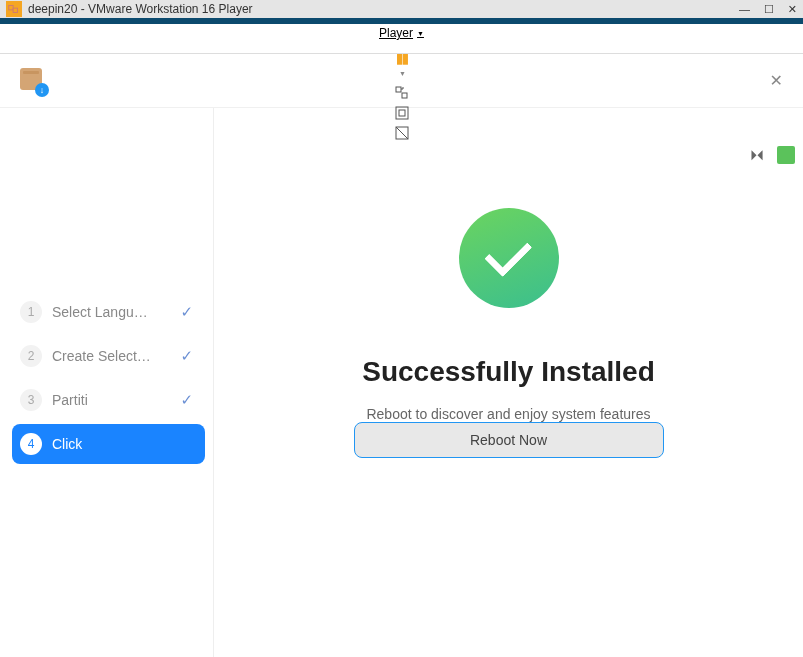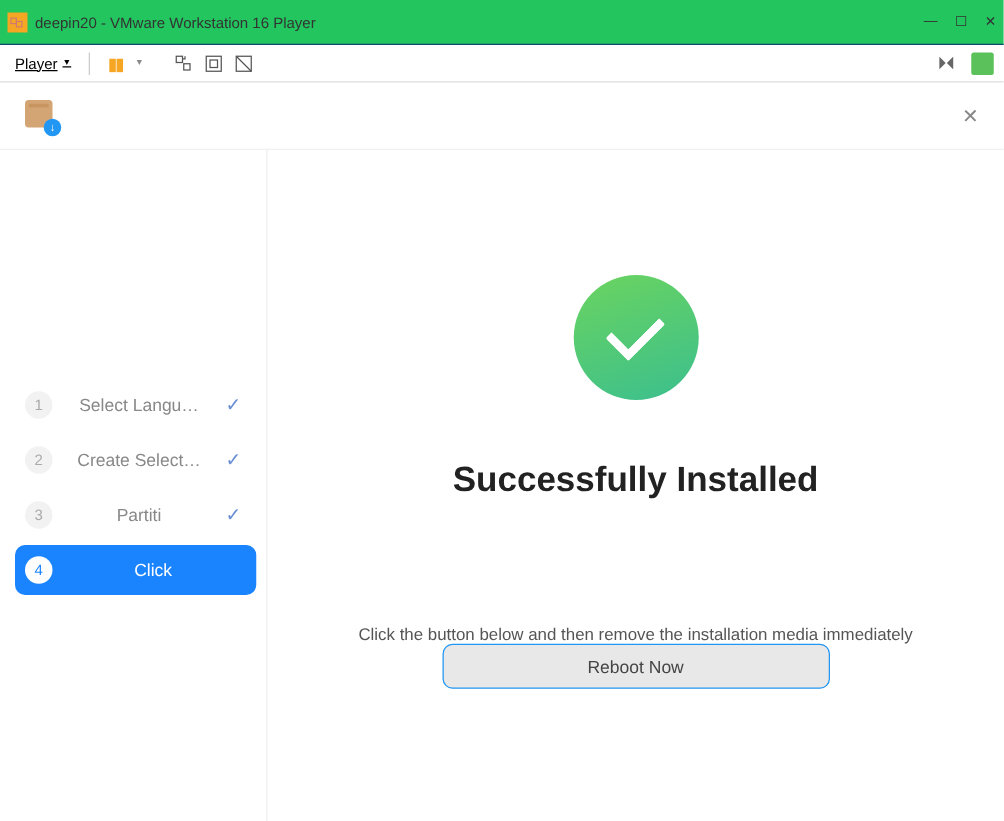--- a/index.html
+++ b/index.html
@@ -4,23 +4,23 @@
 <style>
 * { box-sizing: border-box; margin: 0; padding: 0; }
 body {
   font-family: -apple-system, BlinkMacSystemFont, "Segoe UI", Arial, sans-serif;
   background: #fff;
   width: 803px;
   height: 657px;
   overflow: hidden;
 }
 .titlebar {
-  height: 36px;
-  background: #22c55e;
-  border-bottom: 1px solid #0c4a6e;
+  height: 24px;
+  background: #e5e5e5;
+  border-bottom: 6px solid #0c4a6e;
   display: flex;
   align-items: center;
   padding: 0 6px;
   font-size: 12px;
   color: #333;
 }
 .titlebar-icon {
   width: 16px; height: 16px;
   background: #f5a623;
   margin-right: 6px;
@@ -34,20 +34,21 @@
 .titlebar-controls span { cursor: pointer; font-size: 11px; color: #333; }
 
 .toolbar {
   height: 30px;
   background: #fff;
   border-bottom: 1px solid #ddd;
   display: flex;
   align-items: center;
   padding: 0 8px;
   gap: 4px;
+  flex-direction: column;
 }
 .player-menu {
   font-size: 12px;
   text-decoration: underline;
   padding: 2px 4px;
   cursor: pointer;
   display: flex;
   align-items: center;
   gap: 4px;
 }
@@ -142,21 +143,20 @@
   align-items: center;
   justify-content: center;
   font-size: 12px;
   flex-shrink: 0;
 }
 .step-label {
   flex: 1;
   white-space: nowrap;
   overflow: hidden;
   text-overflow: ellipsis;
-  text-align: center;
 }
 .step-check {
   color: #6a8fd4;
   font-size: 15px;
   flex-shrink: 0;
 }
 .step.active {
   background: #1a84ff;
   color: #fff;
 }
@@ -304,16 +304,16 @@
       <div class="step-label">Click</div>
     </div>
 
   </div>
 
   <div class="main">
     <div class="success-circle">
       <div class="success-check"></div>
     </div>
     <h1>Successfully Installed</h1>
-    <div class="hint">Click the button below and then remove the installation media immediately</div>
+    <div class="subtitle">Reboot to discover and enjoy system features</div>
     <button class="reboot-btn">Reboot Now</button>
   </div>
 </div>
 
 </body></html>

